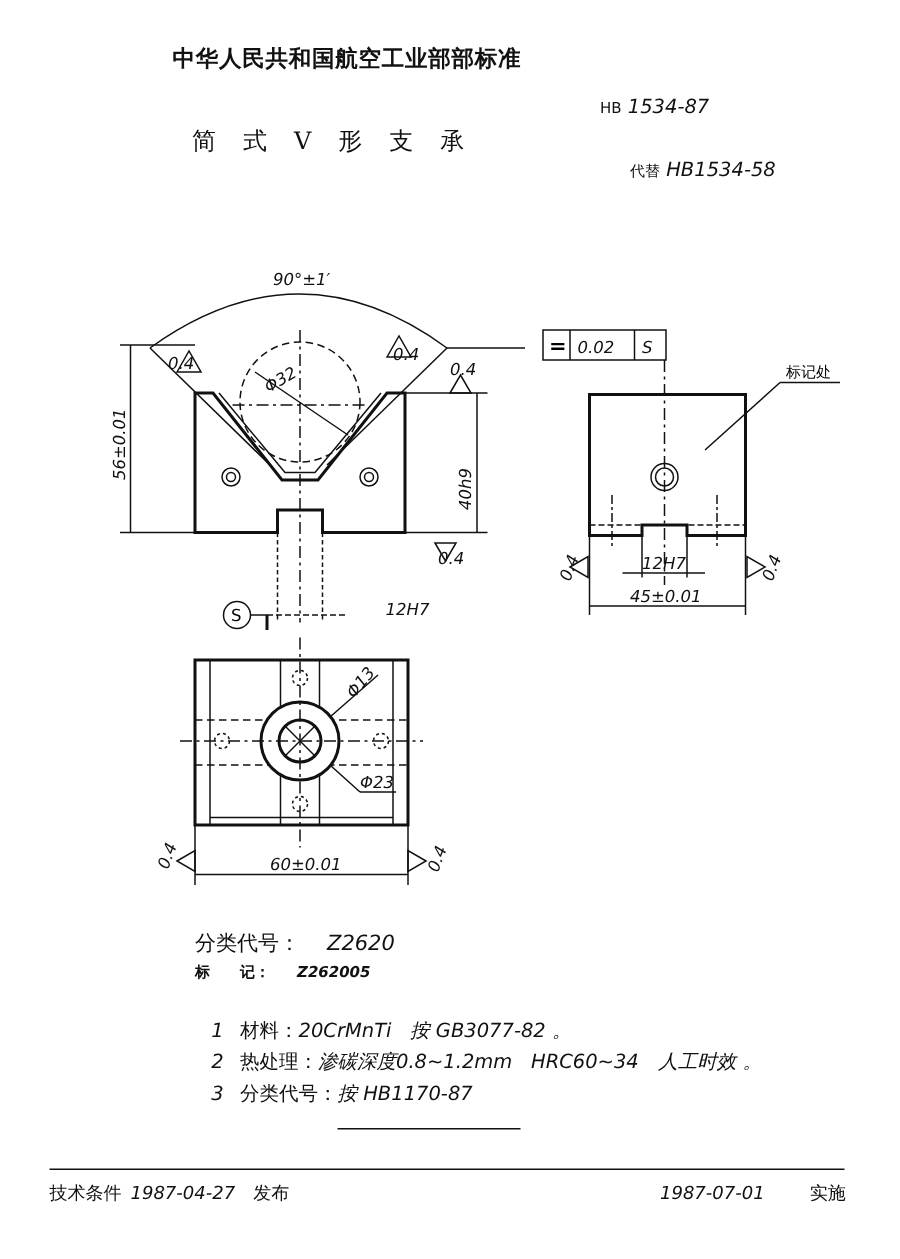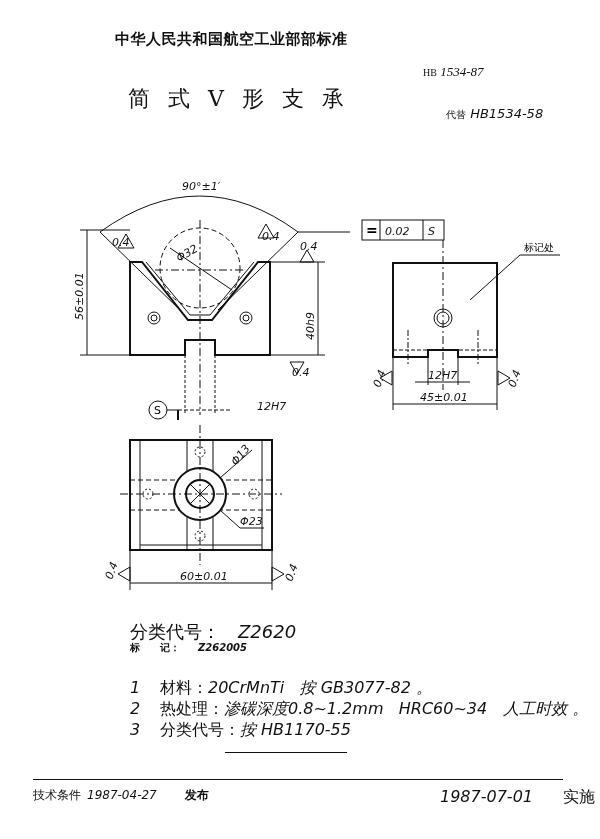--- a/index.html
+++ b/index.html
@@ -1,36 +1,36 @@
 <!DOCTYPE html>
 <html><head>
 <meta charset="utf-8">
 <style>
   html, body { margin:0; padding:0; background:#ffffff; }
   body { width:600px; height:839px; position:relative; overflow:hidden; font-family:"DejaVu Sans", sans-serif; color:#111; }
-  .abs { position:absolute; }
+  .abs { position:absolute;text-align:center; }
   .org { top:30px; left:115px; font-size:15px; font-weight:bold; letter-spacing:0.5px; }
-  .title { top:84px; left:128px; font-family:"DejaVu Serif", serif; font-size:22px; letter-spacing:18px; }
-  .std-no { top:64px; left:423px; font-size:13px; font-style:italic;font-family:Liberation Serif, serif; }
+  .title { top:84px; left:128px; font-family:"DejaVu Serif", serif; font-size:16px; letter-spacing:18px; }
+  .std-no { top:64px; left:400px; font-size:13px; font-style:italic; }
   .std-no .hb { font-size:10px; font-style:normal; }
   .replace { top:106px; left:420px; font-size:13px; font-style:italic; }
-  .replace .lbl { font-size:10px; font-style:normal;margin-left:26px; }
+  .replace .lbl { font-size:10px; font-style:normal; }
   svg.drawing { position:absolute; left:0; top:0; }
   .dim { font-family:"DejaVu Sans", sans-serif; font-style:italic; font-size:11px; fill:#111; }
-  .class-code { top:620px; left:130px; font-size:18px; }
+  .class-code { top:620px; left:130px; font-size:14px; }
   .mark { top:641px; left:130px; font-size:10px;font-weight:bold; }
   .class-code .v, .mark .v { font-style:italic; margin-left:18px; }
-  .note { left:130px; font-size:16px; }
+  .note { left:130px; font-size:13px; }
   .note .n { display:inline-block; width:30px; font-style:italic; }
   .note .it { font-style:italic; }
   .footer-line { left:33px; top:779px; width:530px; border-top:1.5px solid #111; }
   .footer-left { left:33px; top:787px; font-size:12px; }
   .footer-left .date { font-style:italic; margin-left:6px; }
-  .footer-left .pub { margin-left:28px;font-weight:bold; }
-  .footer-right { left:440px; top:787px; font-size:16px; }
+  .footer-left .pub { margin-left:12px; }
+  .footer-right { left:440px; top:787px; font-size:12px; }
   .footer-right .impl { margin-left:30px; }
   .footer-right .date { font-style:italic; }
   .sig-line { left:225px; top:752px; width:122px; border-top:1.5px solid #111; }
 </style>
 </head>
 <body>
 
 <div class="abs org">中华人民共和国航空工业部部标准</div>
 <div class="abs title">简式V形支承</div>
 <div class="abs std-no">
@@ -166,21 +166,21 @@
   <span>标　　记：</span><span class="v">Z262005</span>
 </div>
 
 <div class="abs note" style="top:678px">
   <span class="n">1</span><span>材料：</span><span class="it">20CrMnTi</span>&nbsp;&nbsp;&nbsp;<span class="it">按 GB3077-82 。</span>
 </div>
 <div class="abs note" style="top:699px">
   <span class="n">2</span><span>热处理：</span><span class="it">渗碳深度0.8~1.2mm</span>&nbsp;&nbsp;&nbsp;<span class="it">HRC60~34　人工时效 。</span>
 </div>
 <div class="abs note" style="top:720px">
-  <span class="n">3</span><span>分类代号：</span><span class="it">按 HB1170-55</span>
+  <span class="n">3</span><span>分类代号：</span><span class="it">按 HB1170-87</span>
 </div>
 
 <div class="abs sig-line"></div>
 <div class="abs footer-line"></div>
 <div class="abs footer-left">
   <span>技术条件</span><span class="date">1987-04-27</span><span class="pub">发布</span>
 </div>
 <div class="abs footer-right">
   <span class="date">1987-07-01</span><span class="impl">实施</span>
 </div>

